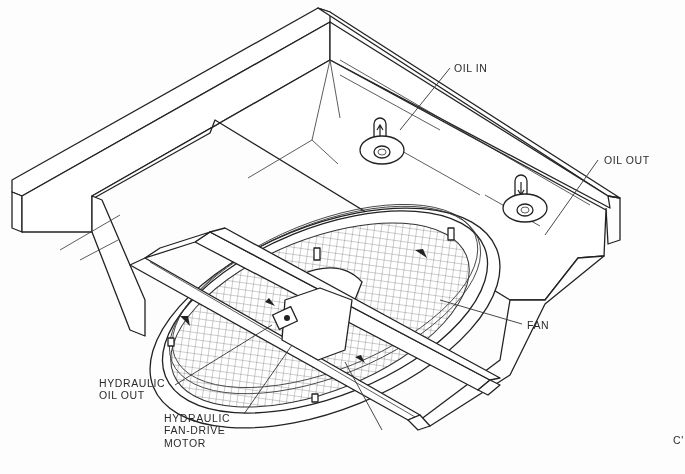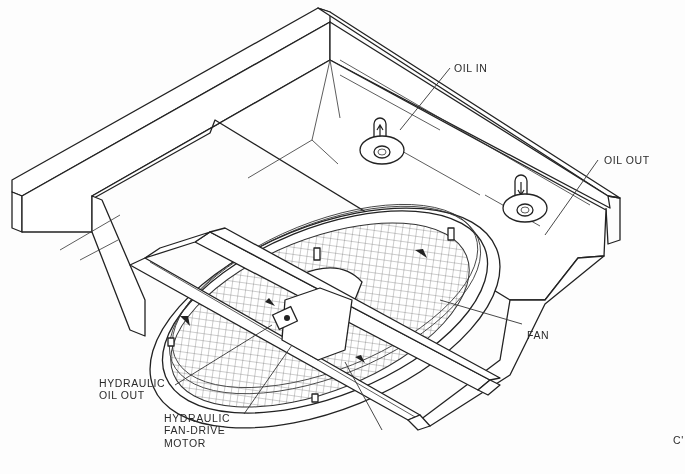--- a/index.html
+++ b/index.html
@@ -108,20 +108,20 @@
       <path class="leader" d="M598,160 L545,235"></path>
       <path class="leader" d="M522,324 L440,300"></path>
       <path class="leader" d="M175,385 L272,325"></path>
       <path class="leader" d="M244,414 L292,345"></path>
       <path class="leader" d="M382,430 L345,362"></path>
     </g>
   </svg>
 
   <div class="lbl" style="left:454px;top:62px;">OIL IN</div>
   <div class="lbl" style="left:604px;top:154px;">OIL OUT</div>
-  <div class="lbl" style="left:527px;top:329px;">FAN</div>
+  <div class="lbl" style="left:527px;top:319px;">FAN</div>
   <div class="lbl" style="left:99px;top:377px;">HYDRAULIC
 OIL OUT</div>
   <div class="lbl" style="left:164px;top:412px;">HYDRAULIC
 FAN-DRIVE
 MOTOR</div>
   <div class="lbl" style="left:673px;top:434px;">C'</div>
 </div>
 
 </body></html>

